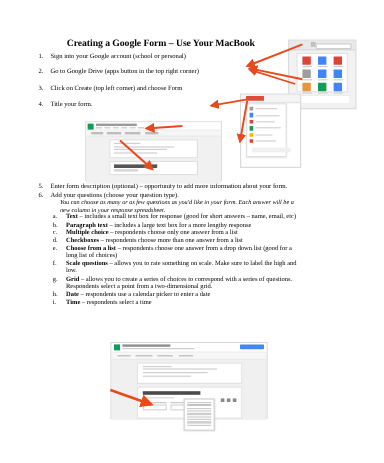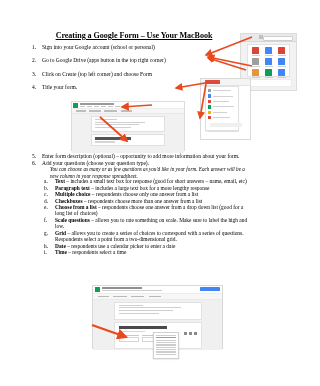--- a/index.html
+++ b/index.html
@@ -28,21 +28,20 @@
     position: absolute;
     left: 36px;
     top: 31px;
     width: 196px;
     text-align: center;
     font-family: "Liberation Serif", serif;
     font-weight: bold;
     font-size: 8.1px;
     letter-spacing: -0.05px;
     color: #000;
-    text-decoration: underline;
   }
 
   
   .steps {
     position: absolute;
     left: 32px;
     top: 44px;
     width: 180px;
   }
   .step {

